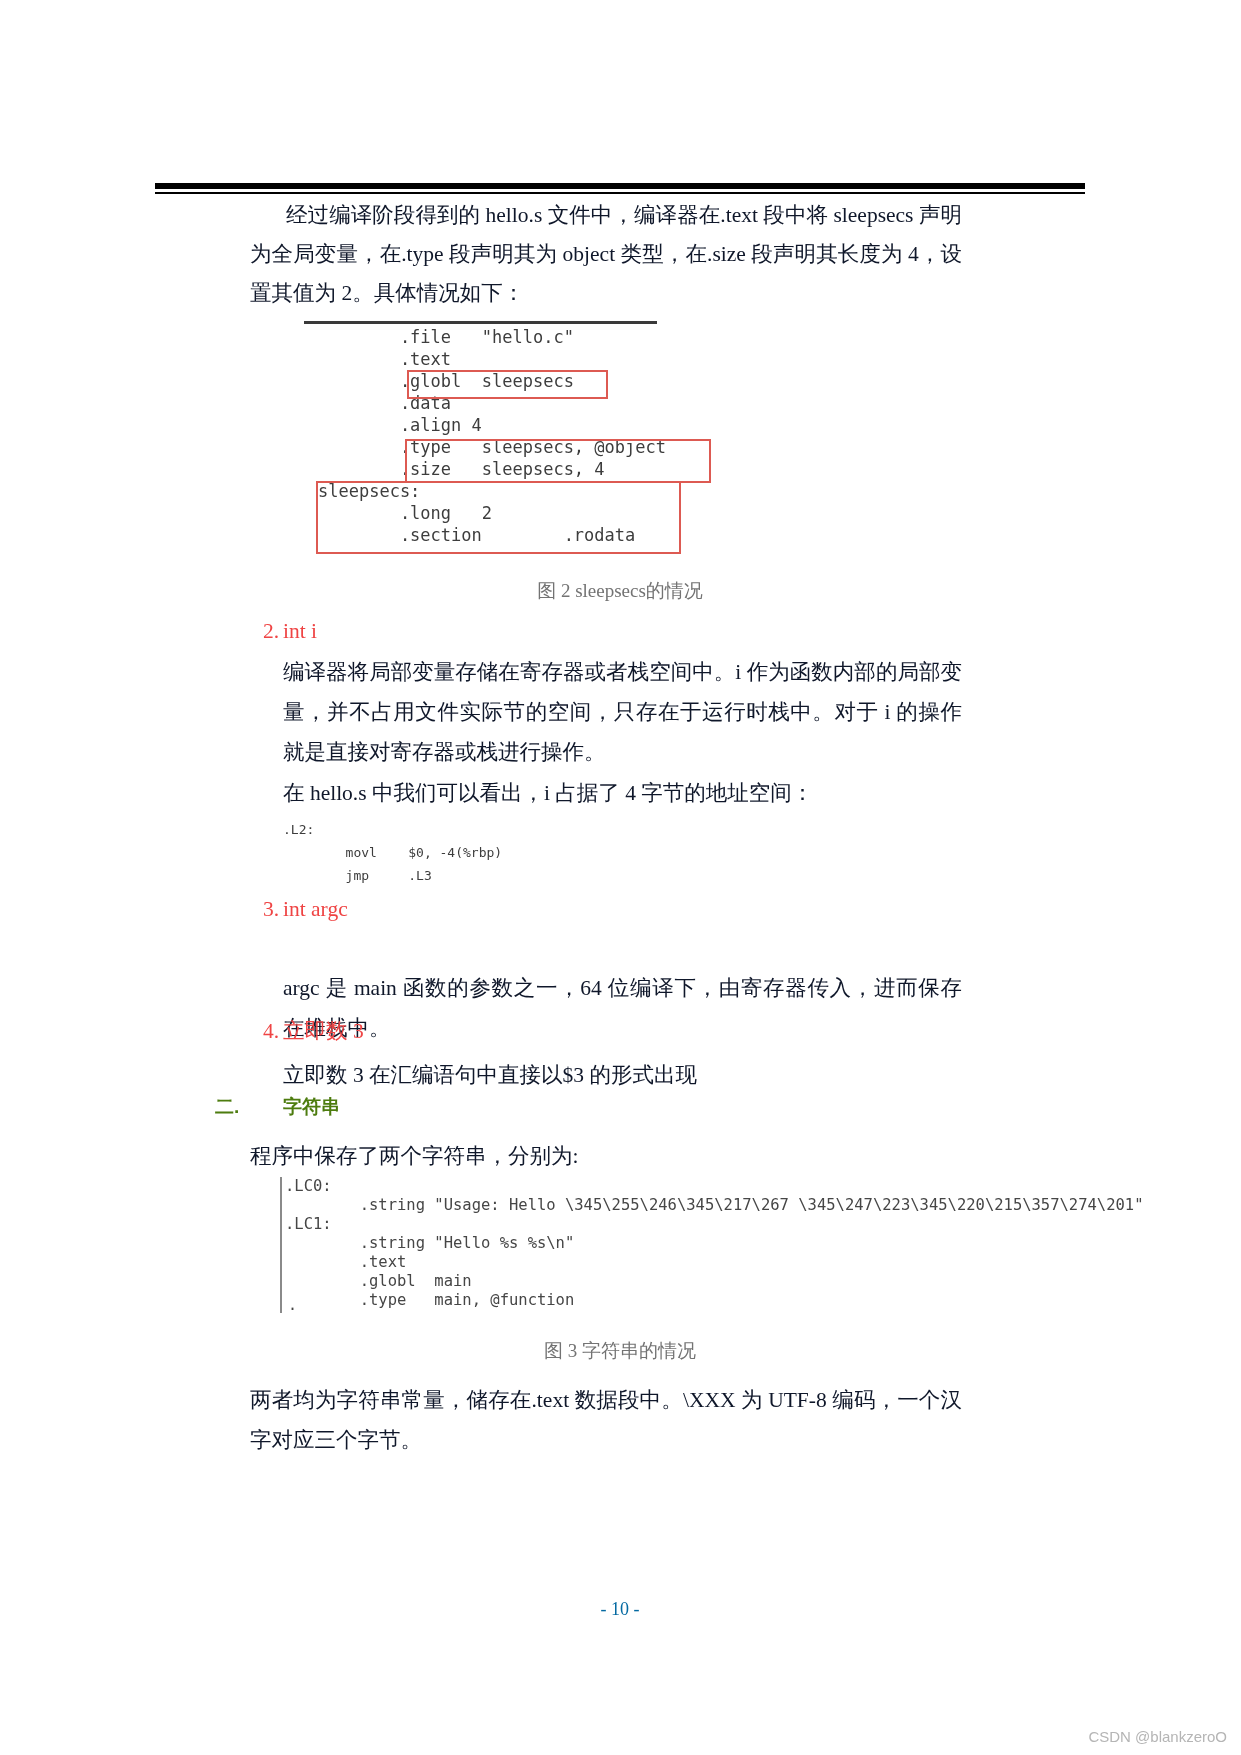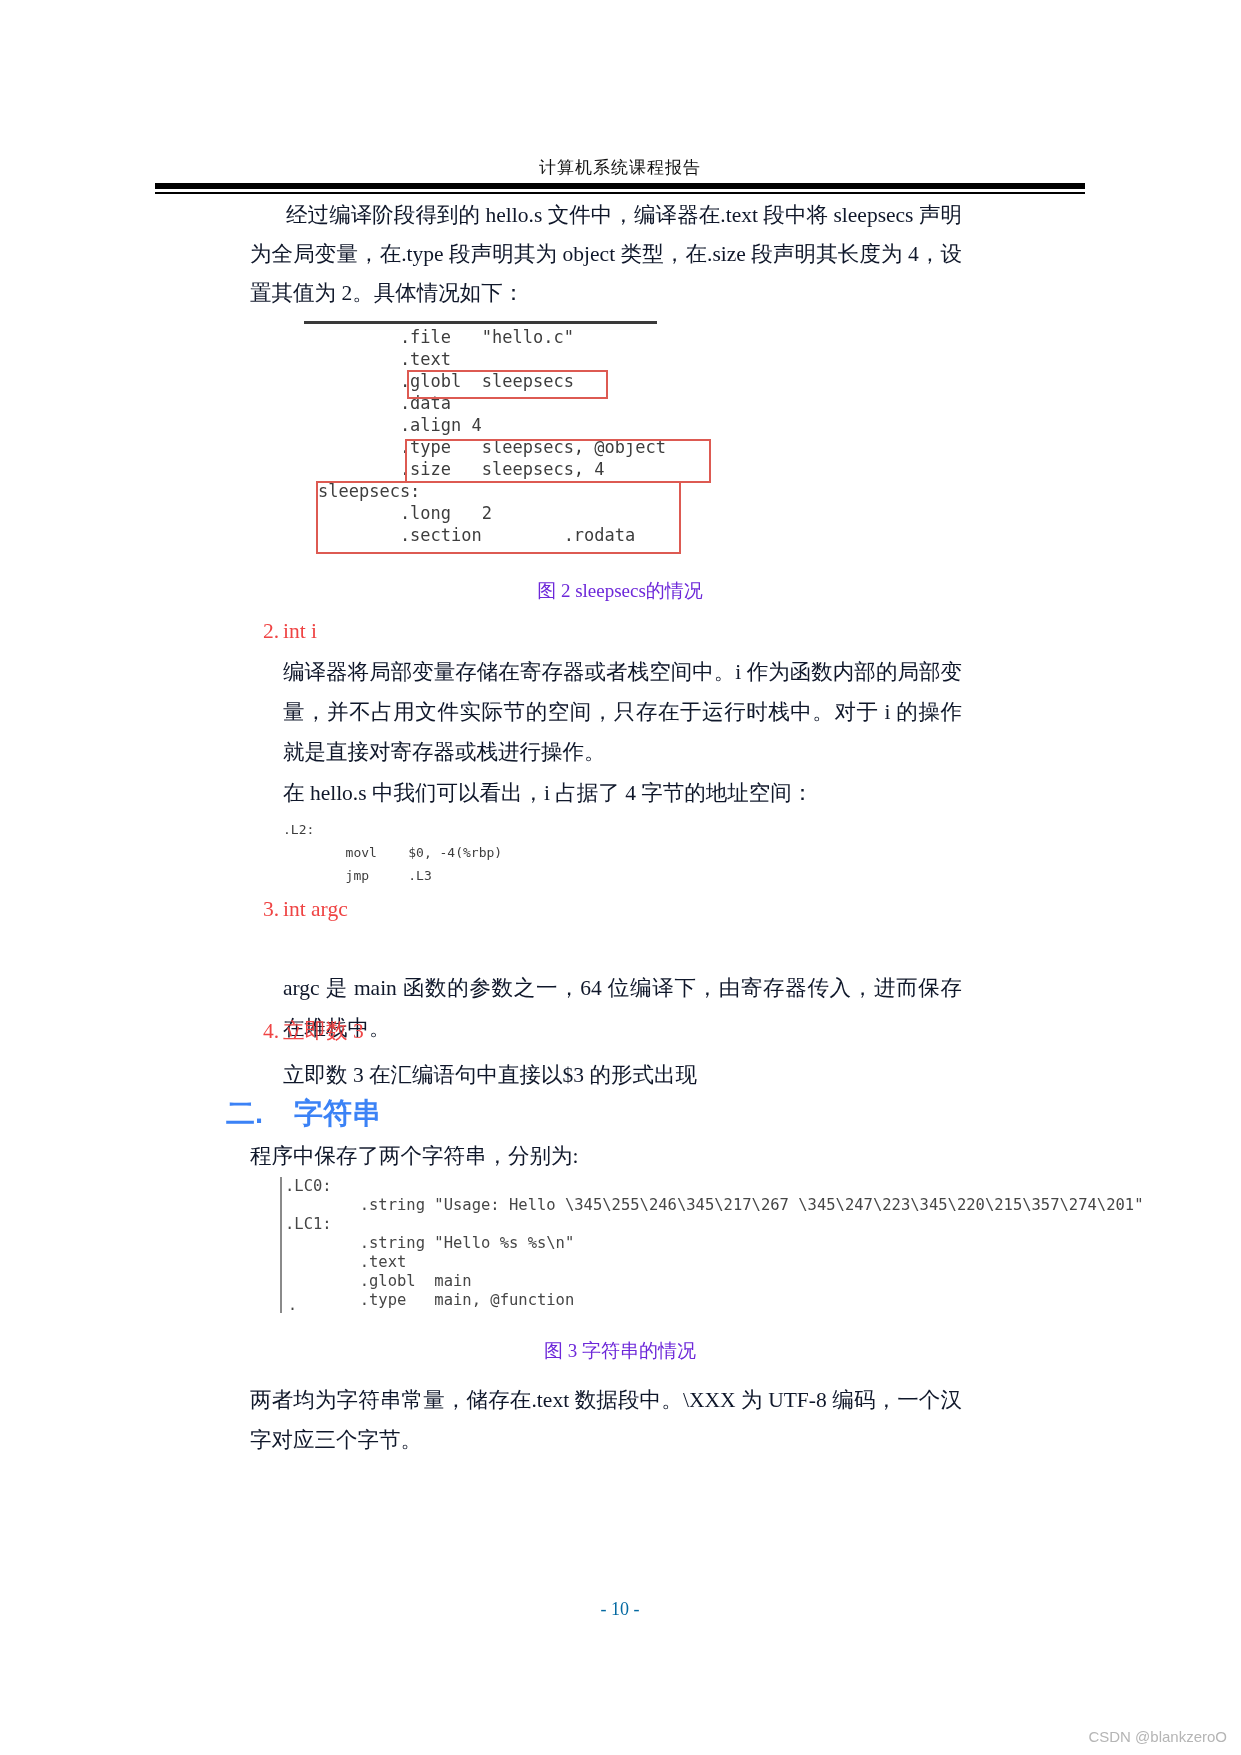--- a/index.html
+++ b/index.html
@@ -32,37 +32,36 @@
   }
   .code1{left:318px;top:326px;font-size:17px;line-height:22px;}
   .code1-rule{left:304px;top:321px;width:353px;height:3px;background:#3a3a3a;}
   .redbox{border:2px solid #dd5a52;background:transparent;}
   .code2{left:283px;top:818px;font-size:13px;line-height:23px;}
   .code3{left:285px;top:1177px;font-size:15.5px;line-height:19px;color:#464646;}
   .code3-border{left:280px;top:1177px;width:2px;height:136px;background:#8a8a8a;}
   .code3-dot{left:288px;top:1296px;font-size:15px;color:#464646;}
   .caption{
     left:155px;width:930px;text-align:center;
-    font-size:19px;color:#6d28d9;
+    font-size:19px;color:#737373;
   }
   .item-head{font-size:21.5px;color:#ef4444;}
   .item-label{display:inline-block;width:20px;}
-  .sec-head{font-size:29px;font-weight:bold;color:#3b82f6;font-family:"Liberation Sans", sans-serif;margin-left:11px;}
+  .sec-head{font-size:19px;font-weight:bold;color:#4d7c0f;font-family:"Liberation Sans", sans-serif;}
   .pagenum{left:155px;top:1599px;width:930px;text-align:center;font-size:18px;color:#0369a1;}
   .watermark{
     right:14px;top:1728px;font-size:15px;color:#b5b5b5;
     font-family:"Liberation Sans", sans-serif;
   }
 </style>
 </head>
 <body>
 
 <div class="page">
 
-  <div class="abs hdr-title">计算机系统课程报告</div>
   <div class="abs rule-thick"></div>
   <div class="abs rule-thin"></div>
 
   <div class="abs para indent" style="left:250px;top:196px;width:712px;">经过编译阶段得到的 hello.s 文件中，编译器在.text 段中将 sleepsecs 声明为全局变量，在.type 段声明其为 object 类型，在.size 段声明其长度为 4，设置其值为 2。具体情况如下：</div>
 
   <div class="abs code1-rule"></div>
   <div class="abs code code1">        .file   "hello.c"
         .text
         .globl  sleepsecs
         .data

